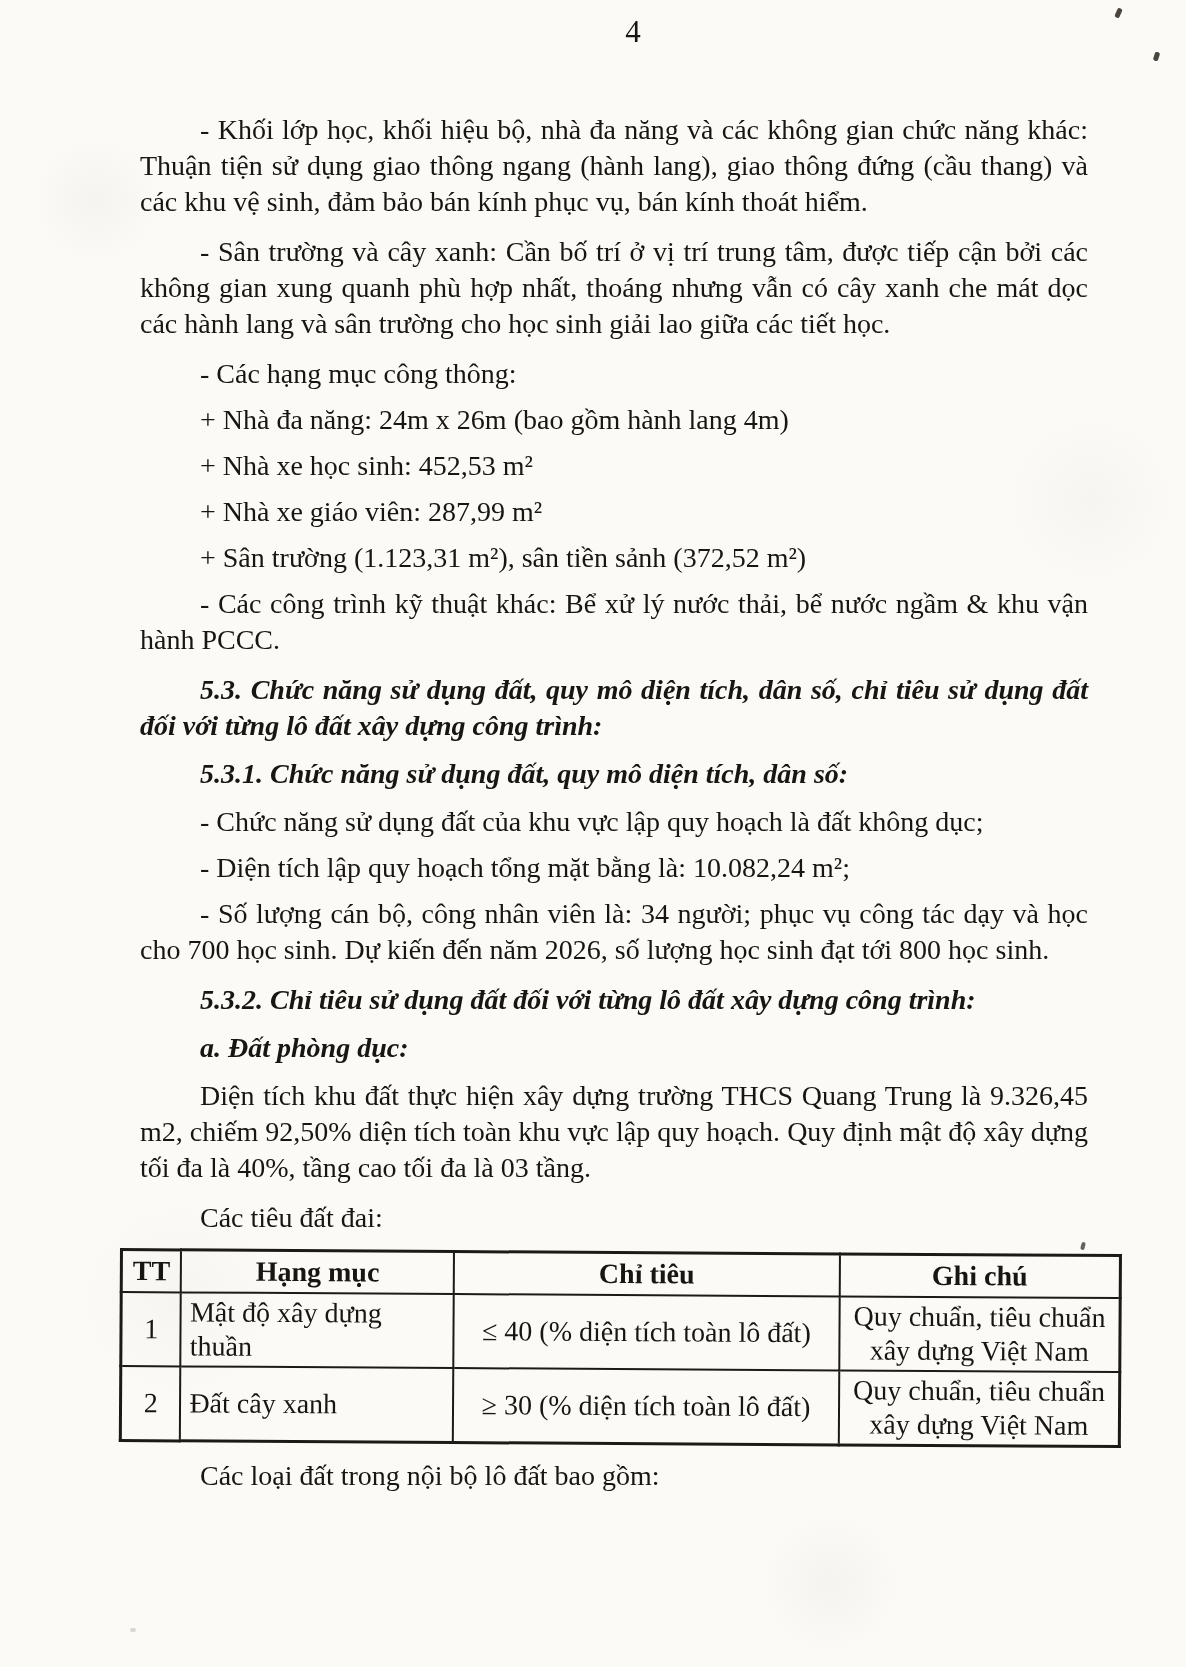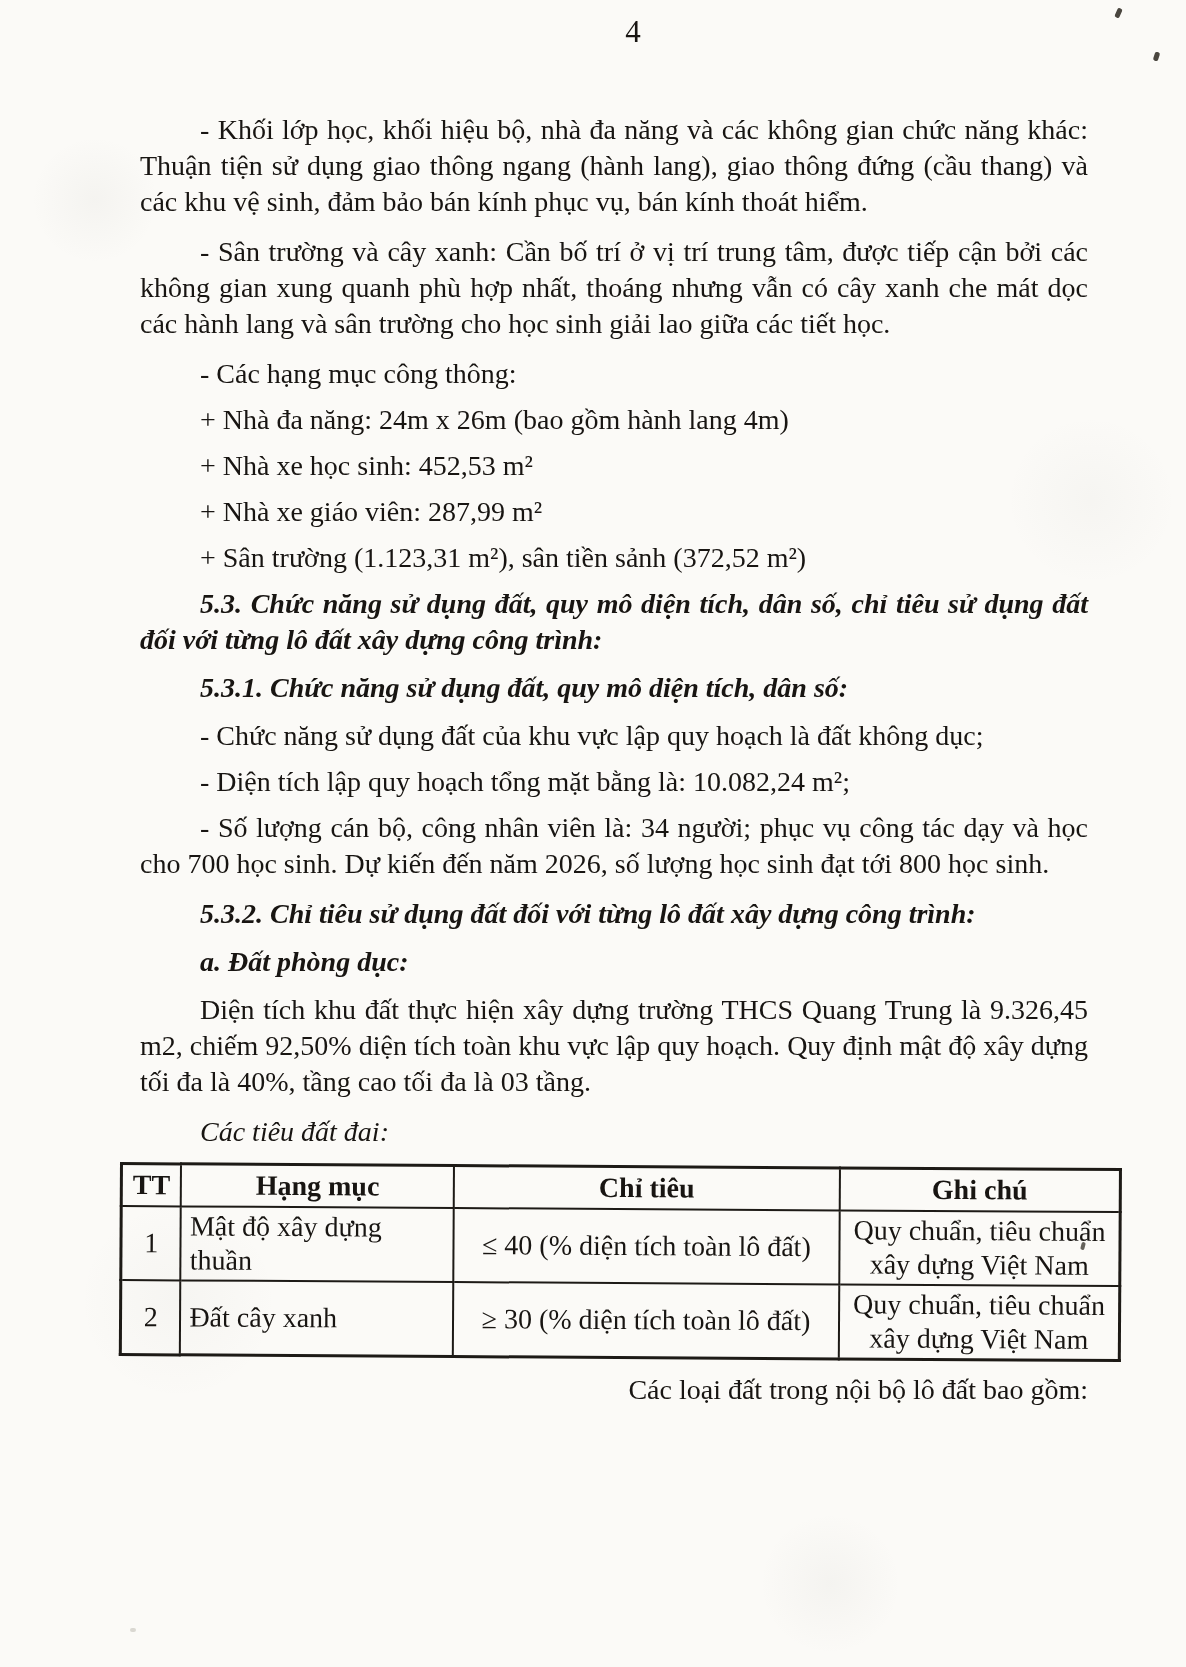--- a/index.html
+++ b/index.html
@@ -39,22 +39,22 @@
 
   .content {
     position:absolute; left:140px; top:112px; width:948px;
     font-size:28px; line-height:36px;
   }
   .content p { text-indent:60px; }
   .para    { text-align:justify; margin-bottom:14px; }
   .line    { margin-bottom:10px; }
   .h-bold  { font-weight:bold; margin-bottom:12px;font-style:italic; }
   .h-just  { text-align:justify; }
-  .caption { font-style:italic; text-indent:34px; margin-bottom:4px; }
-  .closing { text-indent:26px; margin-top:16px;text-align:right; }
+  .caption { text-indent:34px; margin-bottom:4px; }
+  .closing { text-indent:26px; margin-top:16px; }
 
   table.doc-table {
     border-collapse:collapse;
     margin-left:-20px; margin-top:12px;
     width:1002px;
     border:3px solid #1d1a16;
     transform:rotate(0.35deg);
     transform-origin:left top;
     font-size:28px; line-height:34px;
   }
@@ -87,20 +87,21 @@
 
     <p class="para">- Sân trường và cây xanh: Cần bố trí ở vị trí trung tâm, được tiếp cận bởi các không gian xung quanh phù hợp nhất, thoáng nhưng vẫn có cây xanh che mát dọc các hành lang và sân trường cho học sinh giải lao giữa các tiết học.</p>
 
     <p class="line">- Các hạng mục công thông:</p>
 
     <p class="line">+ Nhà đa năng: 24m x 26m (bao gồm hành lang 4m)</p>
     <p class="line">+ Nhà xe học sinh: 452,53 m²</p>
     <p class="line">+ Nhà xe giáo viên: 287,99 m²</p>
     <p class="line">+ Sân trường (1.123,31 m²), sân tiền sảnh (372,52 m²)</p>
 
+    <p class="para">- Các công trình kỹ thuật khác: Bể xử lý nước thải, bể nước ngầm &amp; khu vận hành PCCC.</p>
 
     <p class="h-bold h-just">5.3. Chức năng sử dụng đất, quy mô diện tích, dân số, chỉ tiêu sử dụng đất đối với từng lô đất xây dựng công trình:</p>
 
     <p class="h-bold">5.3.1. Chức năng sử dụng đất, quy mô diện tích, dân số:</p>
 
     <p class="line">- Chức năng sử dụng đất của khu vực lập quy hoạch là đất không dục;</p>
 
     <p class="line">- Diện tích lập quy hoạch tổng mặt bằng là: 10.082,24 m²;</p>
 
     <p class="para">- Số lượng cán bộ, công nhân viên là: 34 người; phục vụ công tác dạy và học cho 700 học sinh. Dự kiến đến năm 2026, số lượng học sinh đạt tới 800 học sinh.</p>

